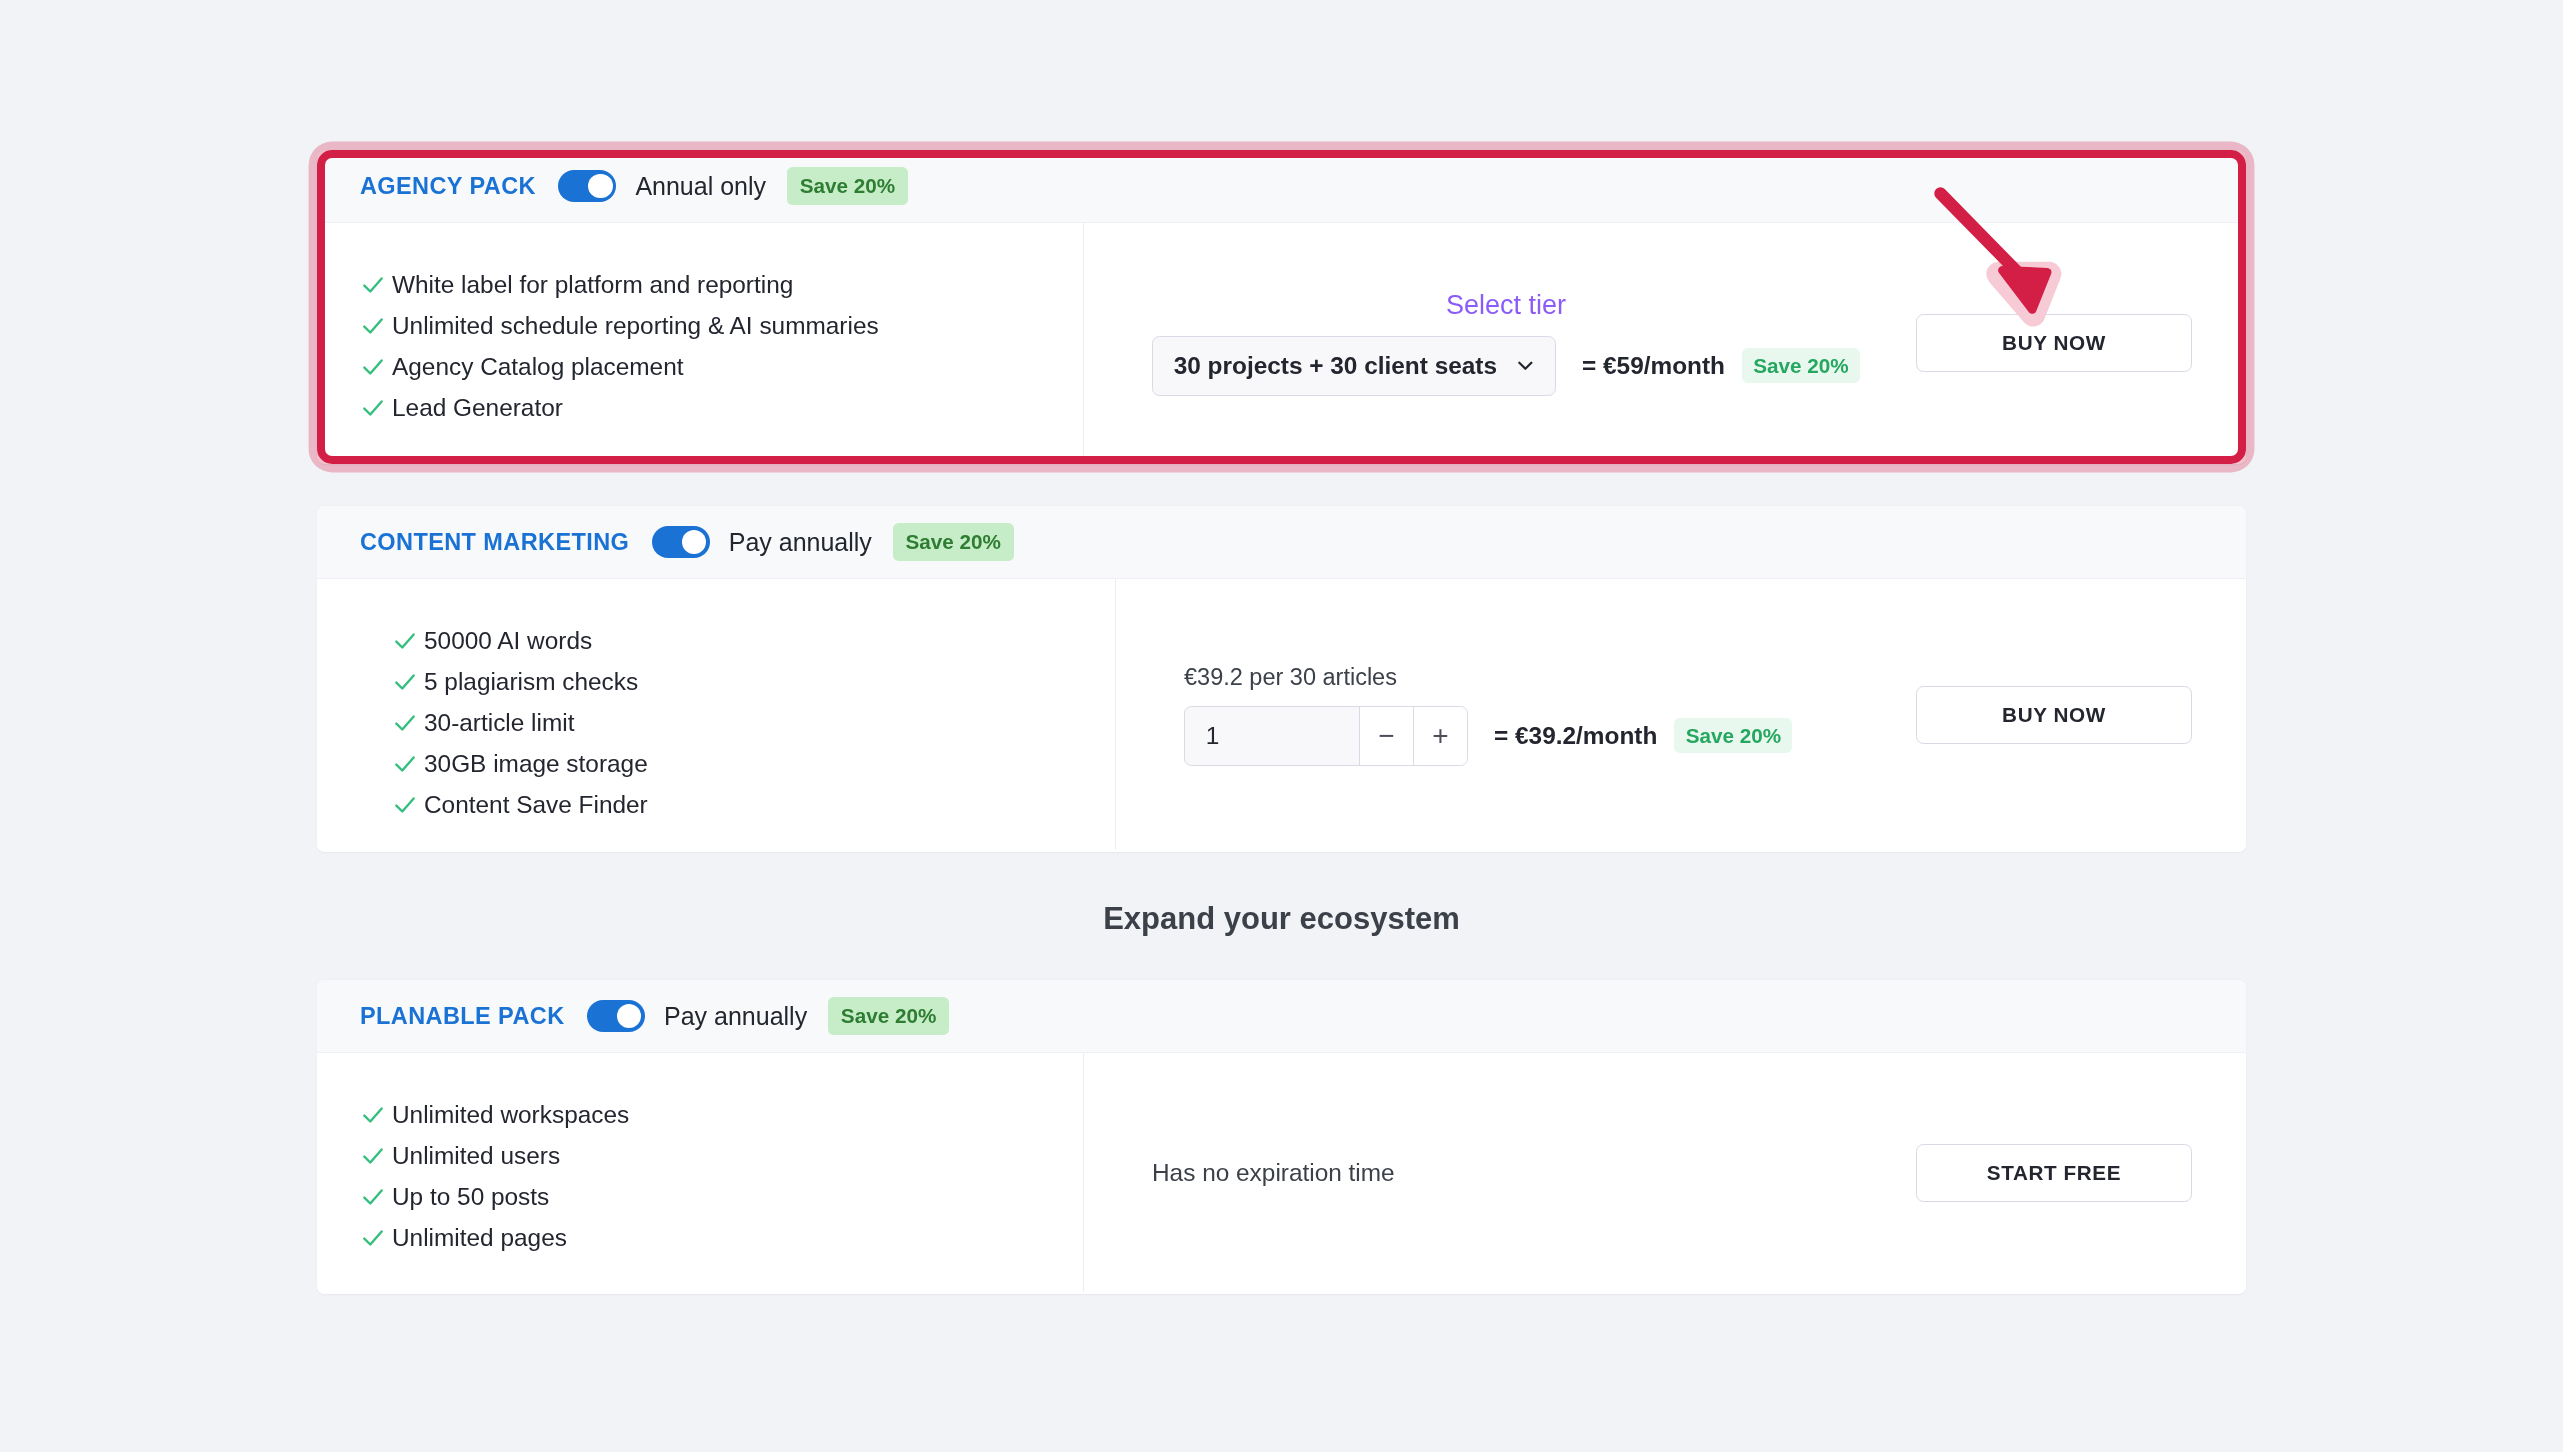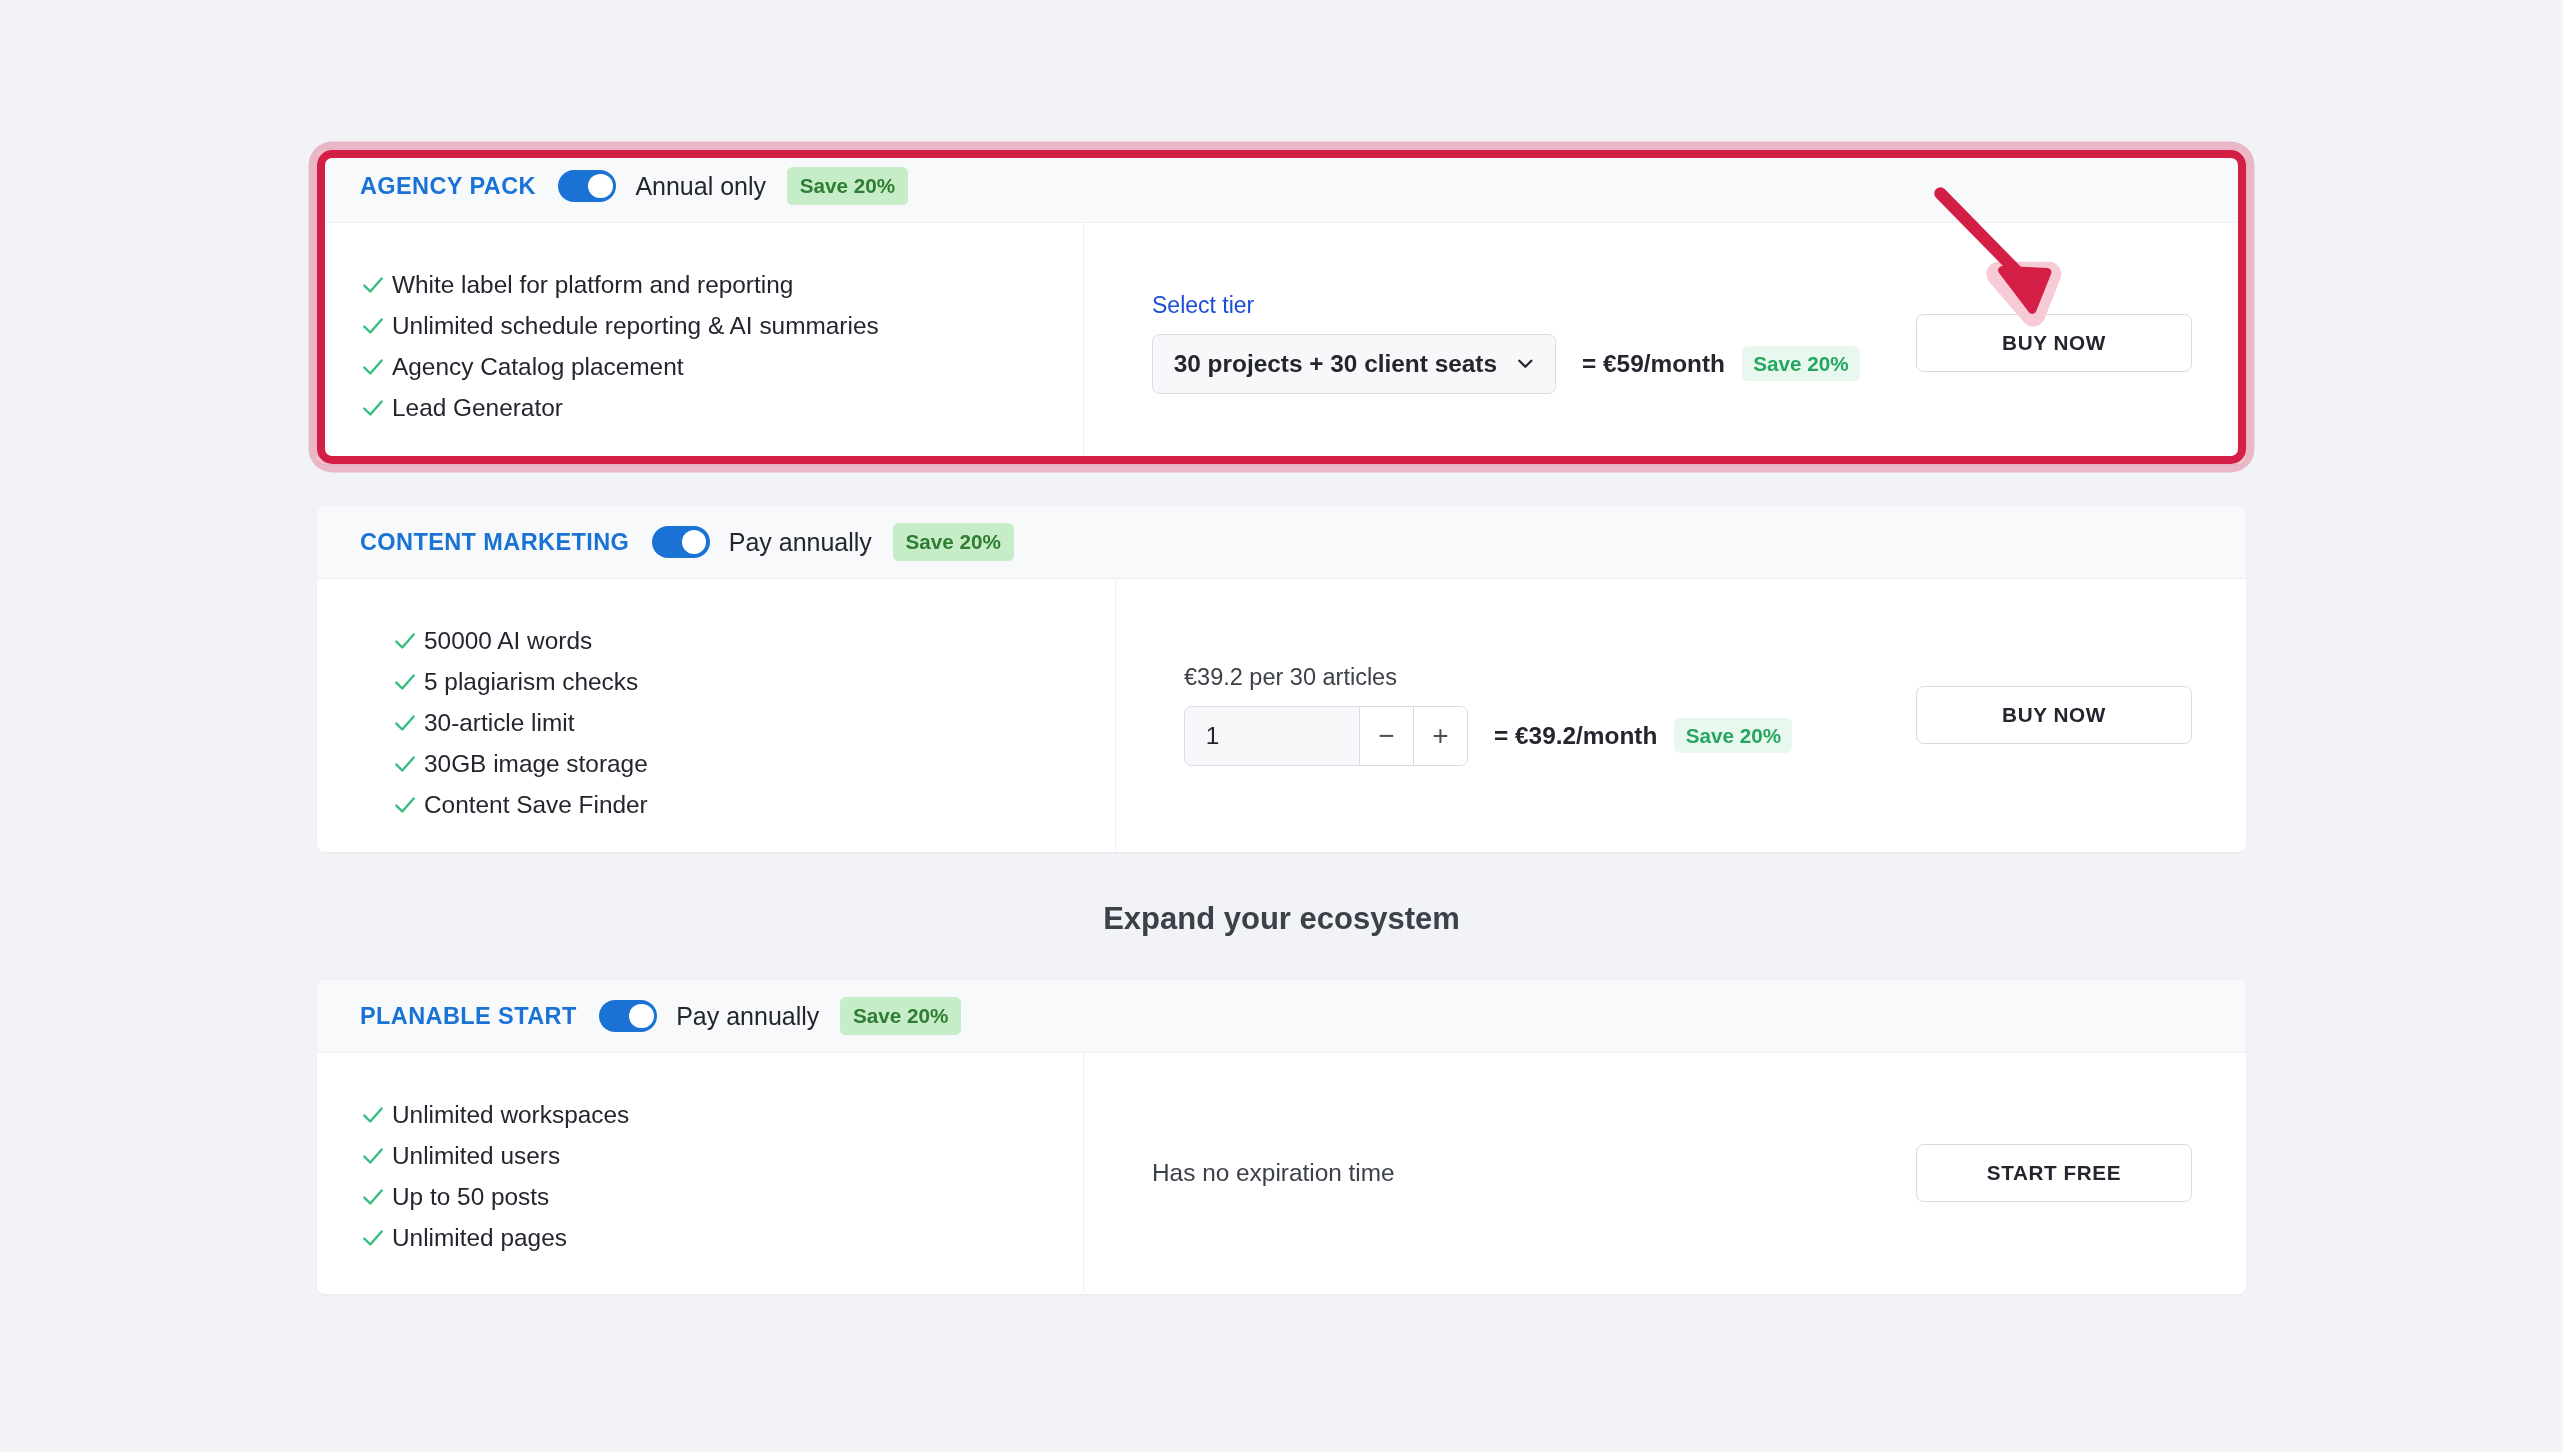--- a/index.html
+++ b/index.html
@@ -120,24 +120,25 @@
     flex: 1 1 auto;
     position: relative;
     display: flex;
     align-items: center;
     padding: 0 54px 0 68px;
   }
 
   .pricing-left { flex: 0 0 auto; }
 
   .select-label {
-    font-size: 23px;
-    color: #1d4ed8;
+    font-size: 27px;
+    color: #8b5cf6;
     margin-bottom: 15px;
     white-space: nowrap;
+    text-align: center;
   }
 
   .row-inline {
     display: flex;
     align-items: center;
   }
 
   .select-box {
     width: 404px;
     height: 60px;
@@ -433,21 +434,21 @@
         <div class="cta" style="right:54px; top:calc(50% - 29px);">BUY NOW</div>
       </div>
     </div>
   </div>
 
   <div class="section-title" style="top:881px;">Expand your ecosystem</div>
 
   <div class="card" style="left:317px; top:960px; width:1929px; height:314px;">
 
     <div class="card-header">
-      <span class="plan-name">PLANABLE START</span>
+      <span class="plan-name">PLANABLE PACK</span>
       <div class="toggle">
         <div class="knob"></div>
       </div>
       <span class="toggle-label">Pay annually</span>
       <span class="badge-save-header">Save 20%</span>
     </div>
 
     <div class="card-body" style="height:239px;">
       <div class="features">
         <div class="feature">

